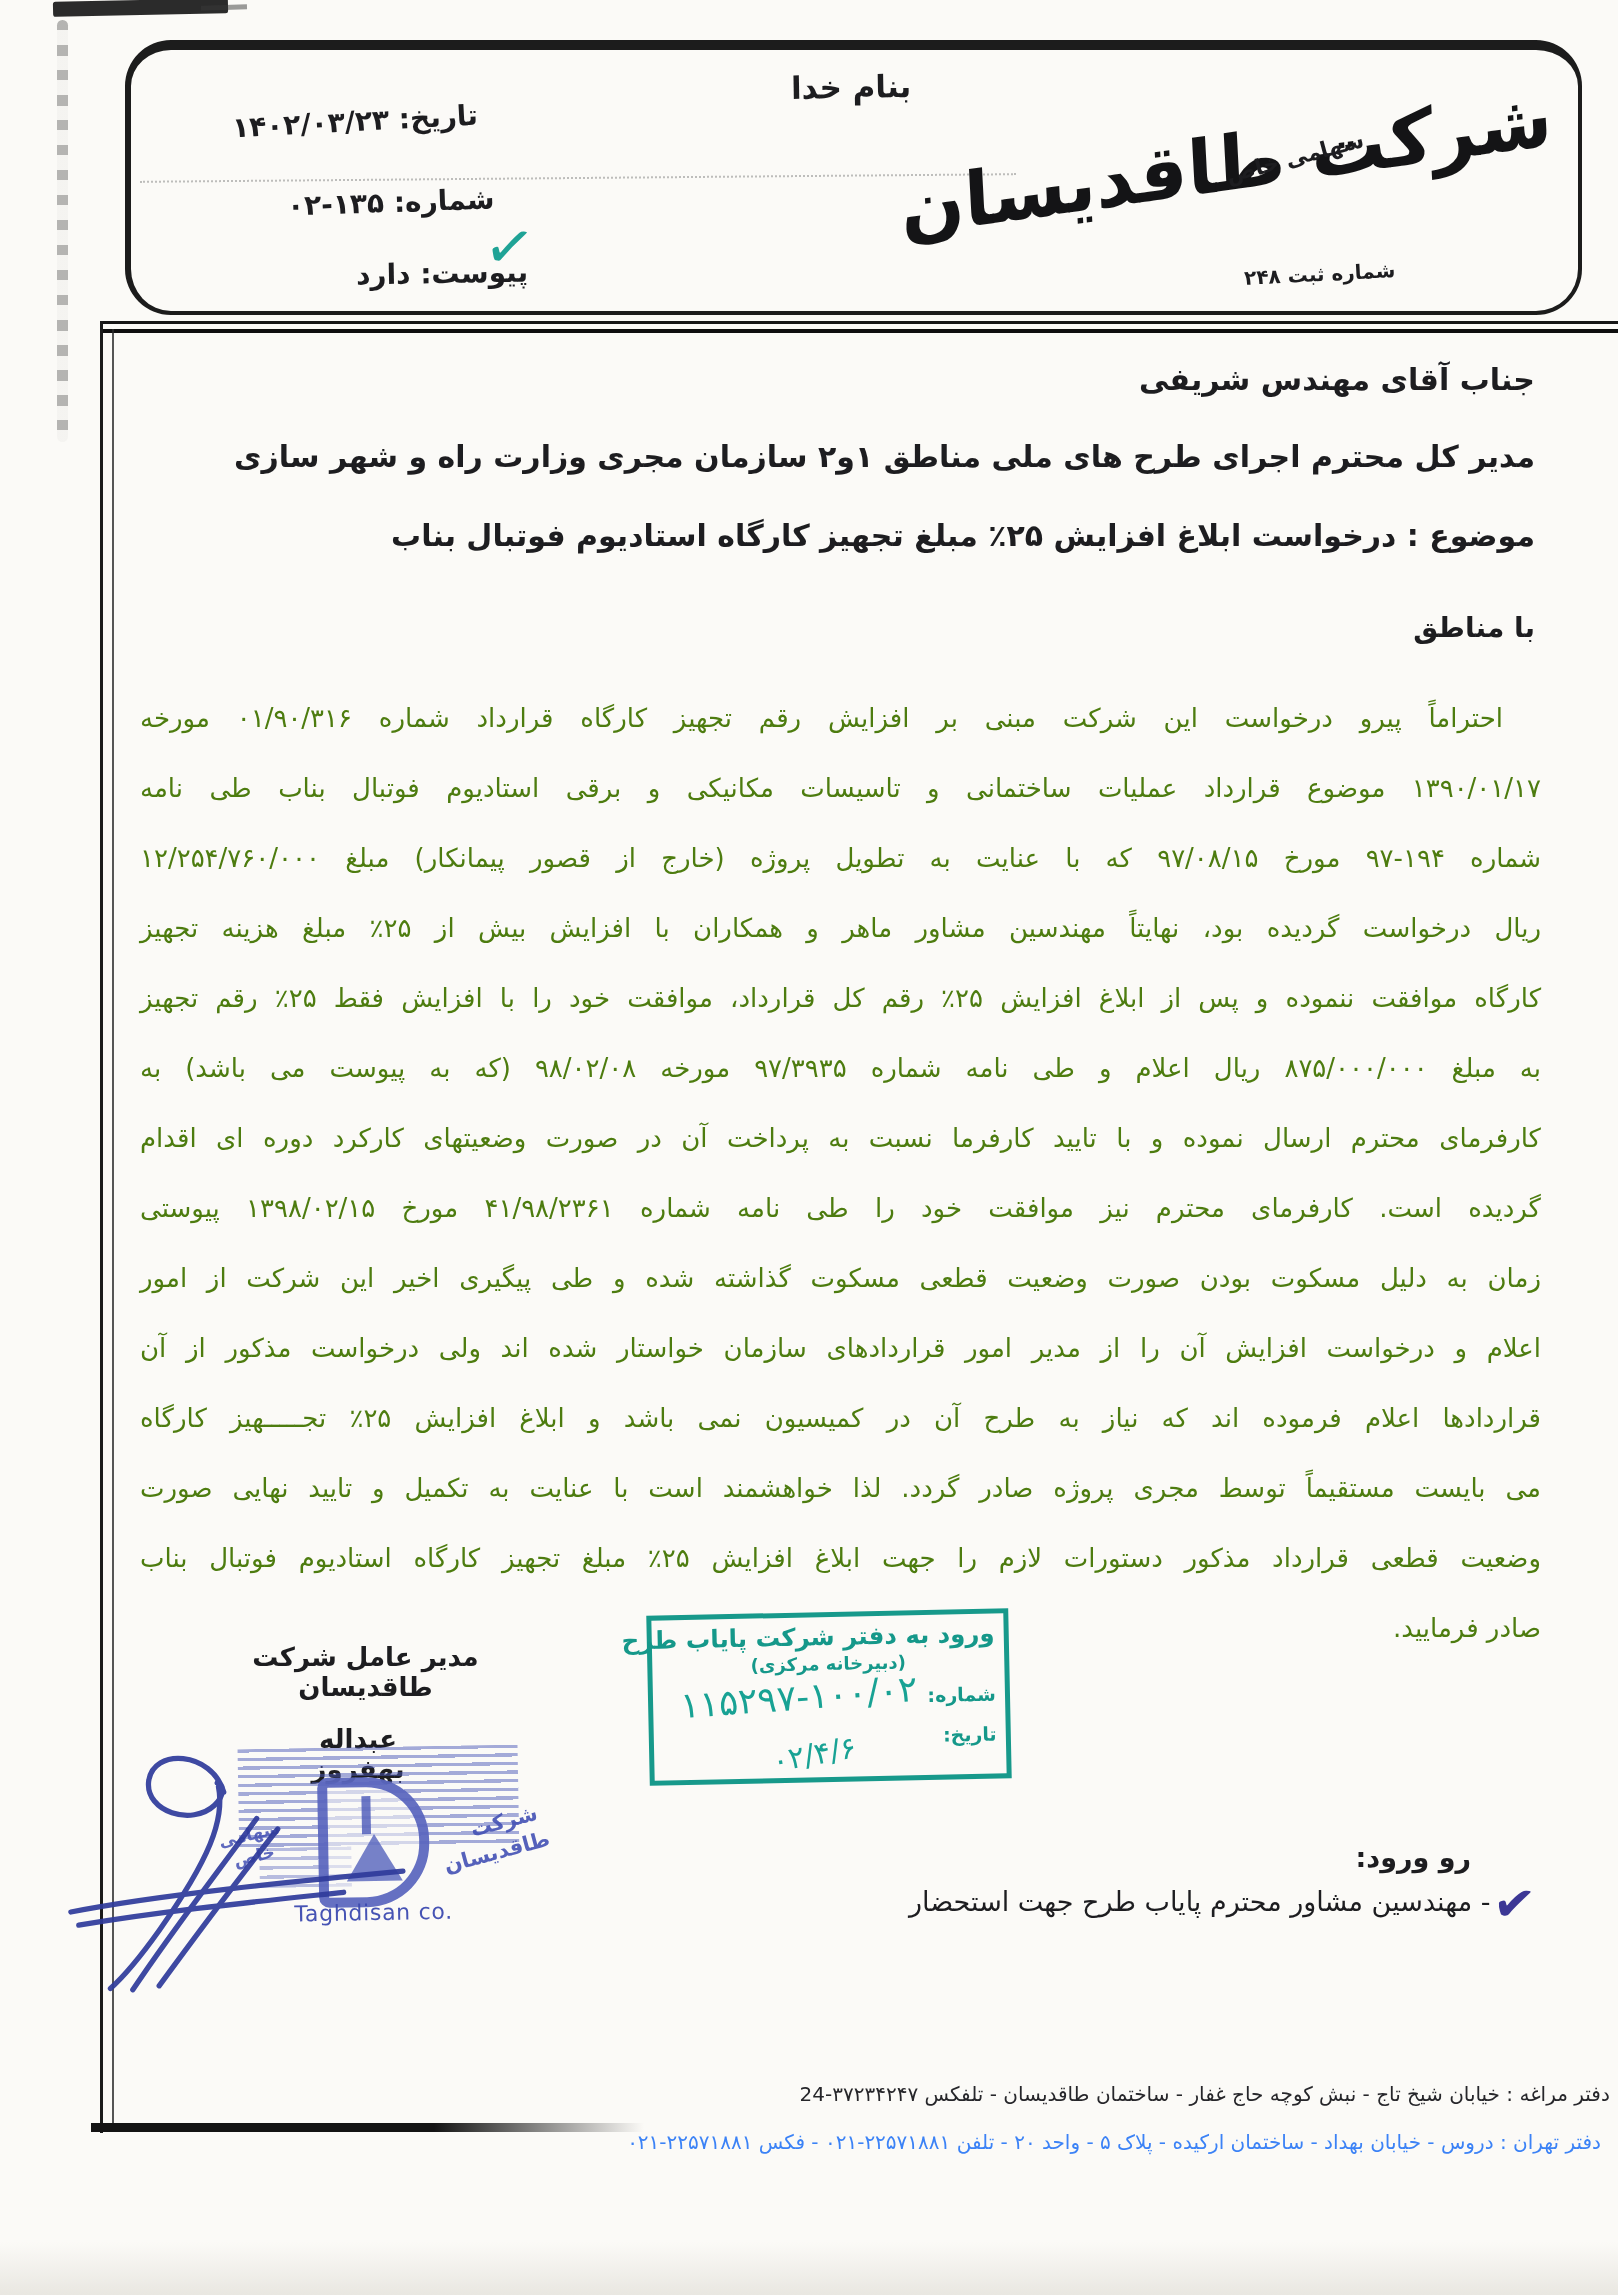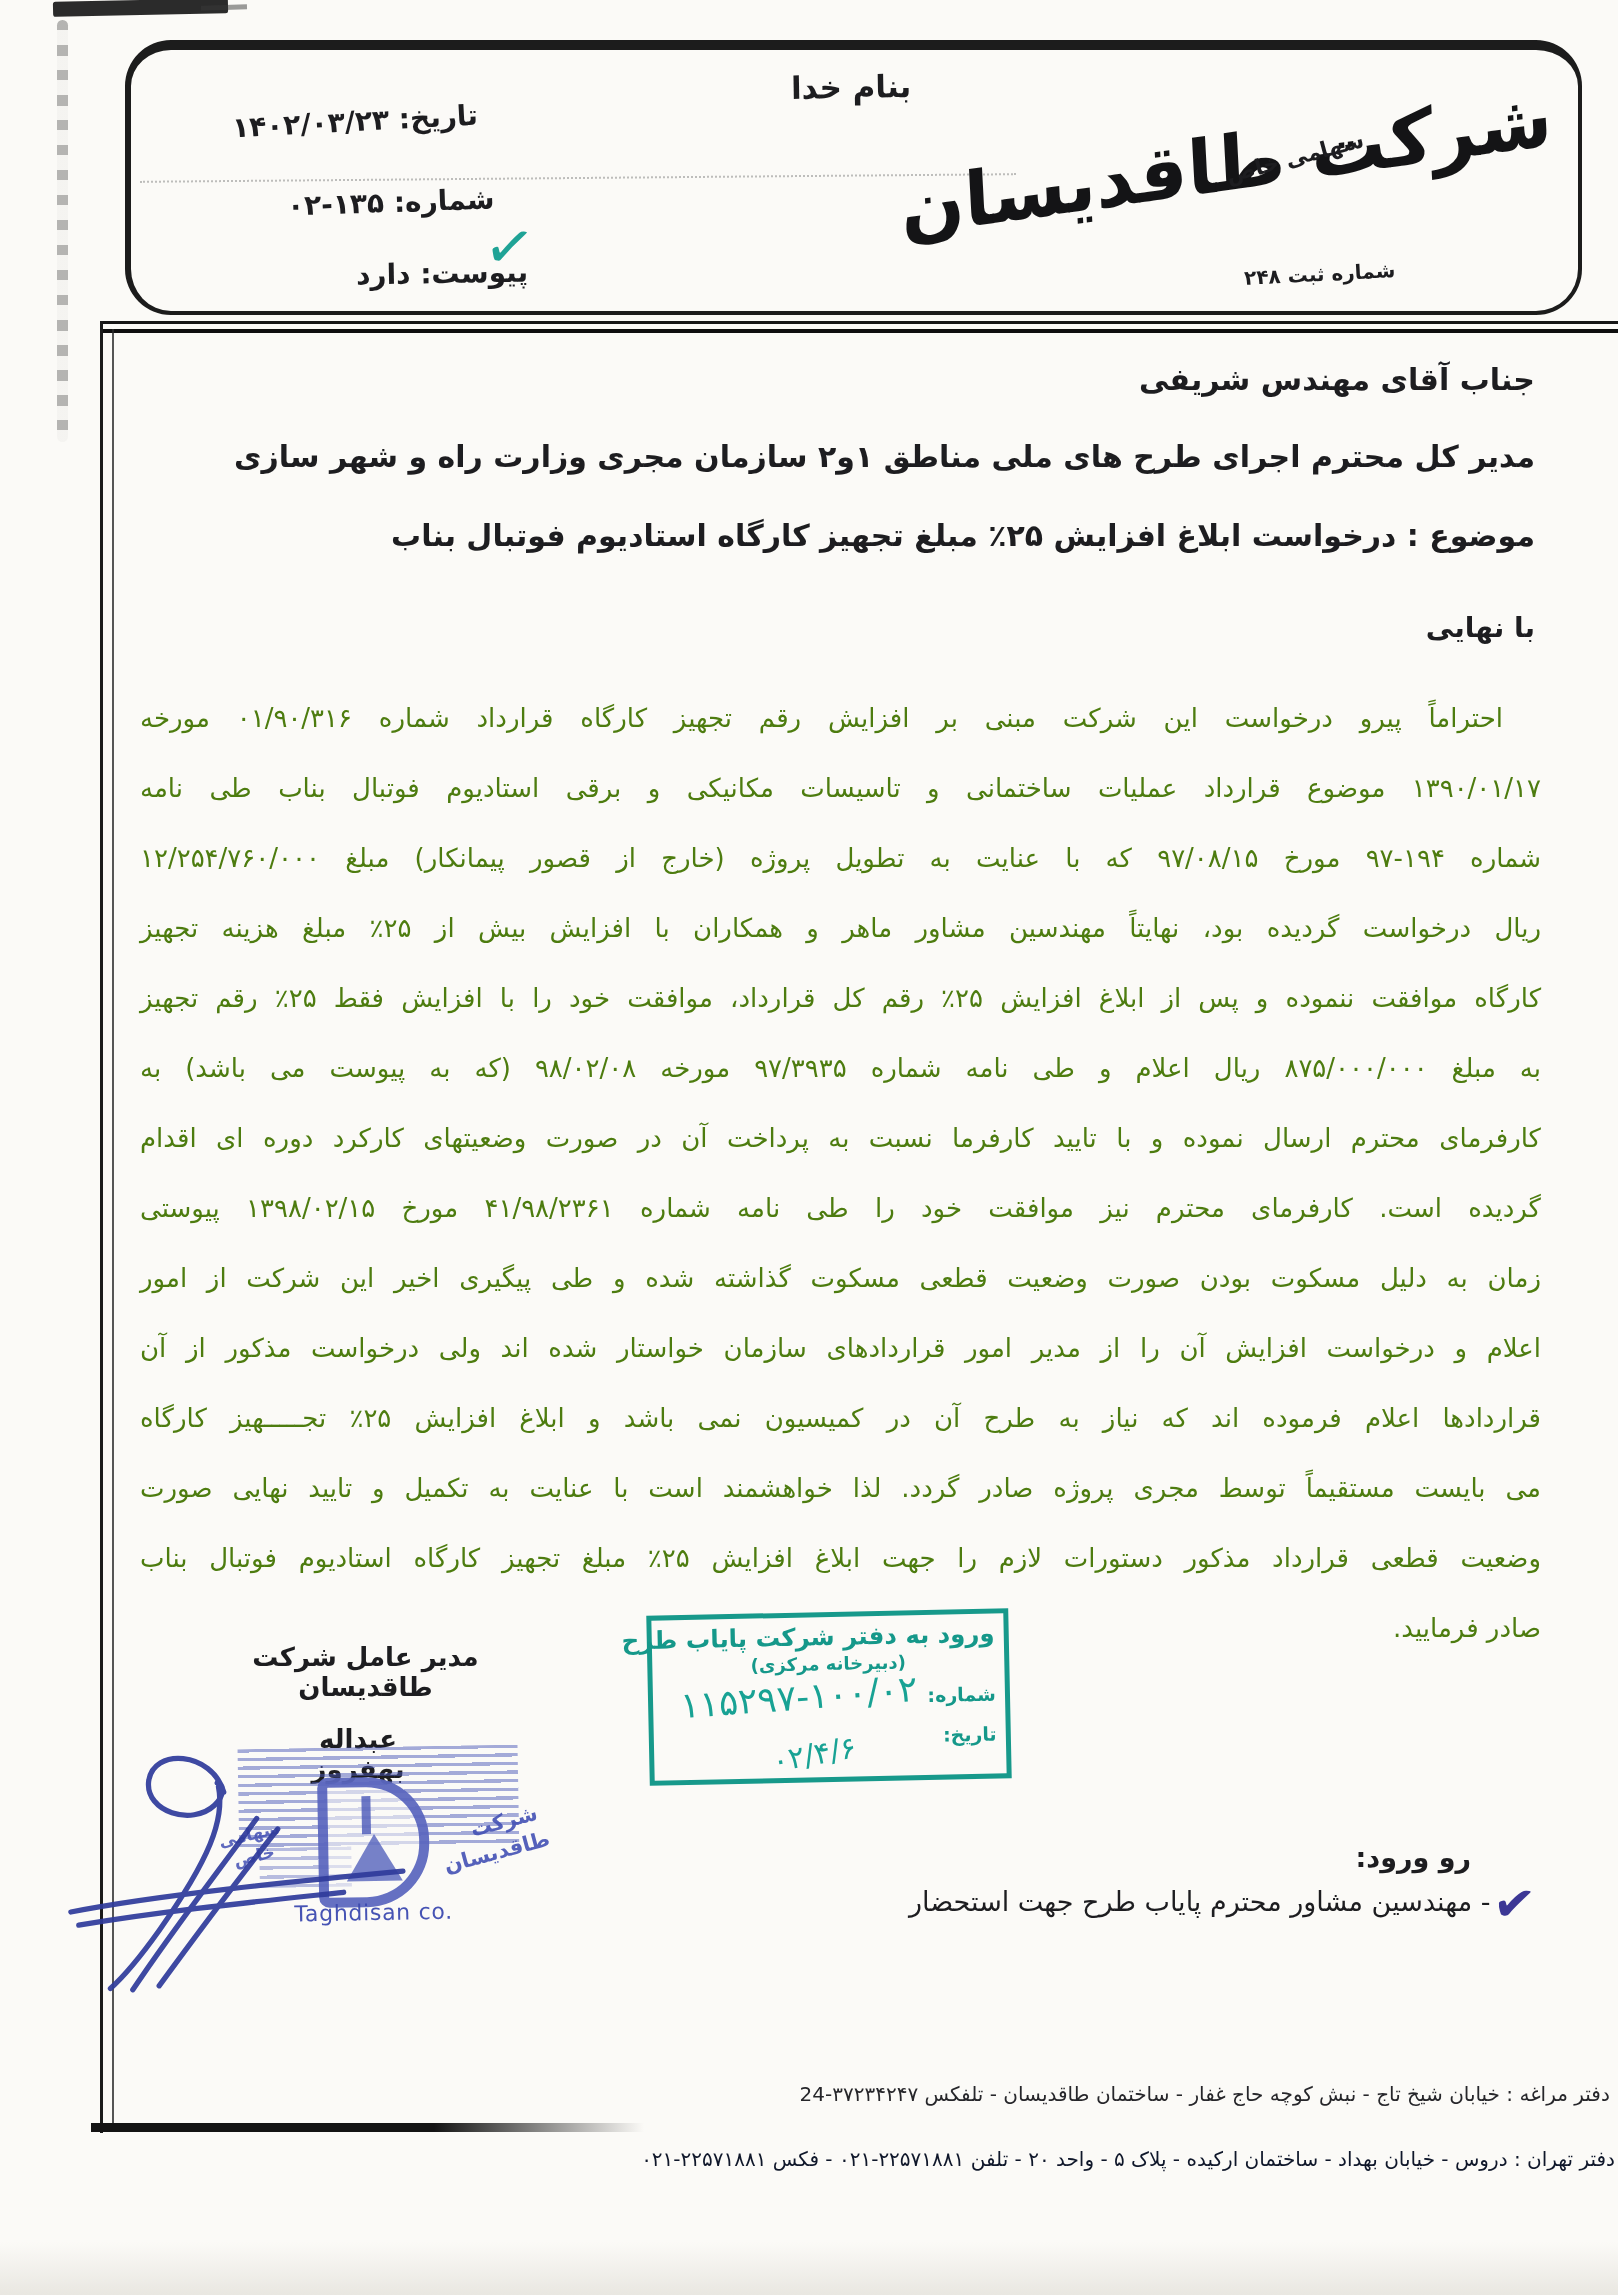--- a/index.html
+++ b/index.html
@@ -81,21 +81,21 @@
     color:rgba(67,80,180,.9);transform:rotate(-14deg);text-align:center;line-height:28px;}
   .cs-left{position:absolute;left:1.3px;top:78px;width:63px;font-size:17px;font-weight:bold;
     color:rgba(67,80,180,.85);transform:rotate(-12deg);text-align:center;line-height:22.4px;}
   .cs-latin{position:absolute;left:74px;top:157px;font-size:22px;letter-spacing:0.7px;color:rgba(60,74,176,.95);}
 
   
   .cc-head{right:148px;top:1842px;font-size:27px;font-weight:600;}
   .cc-item{right:84px;top:1886px;font-size:27px;font-weight:500;display:flex;align-items:flex-start;}
   .cc-check{font-size:50px;line-height:37px;font-weight:bold;color:#3c3795;transform:rotate(6deg);margin-left:2.6px;}
   .f1{right:9.2px;top:2082px;font-size:20px;font-weight:500;color:#26262a;white-space:nowrap;}
-  .f2{right:4px;top:2130px;font-size:20px;font-weight:500;color:#0f172a;white-space:nowrap;margin-top:17px;}
+  .f2{right:18px;top:2130px;font-size:20px;font-weight:500;color:#3b82f6;white-space:nowrap;}
 </style>
 </head>
 <body>
 
 <div class="page">
 
   <div class="abs art-top"></div>
   <div class="abs art-top2"></div>
   <div class="abs art-band"></div>
 
@@ -123,21 +123,21 @@
 
   <div class="abs topline1"></div>
   <div class="abs topline2"></div>
   <div class="abs vline1"></div>
   <div class="abs vline2"></div>
   <div class="abs bottomline"></div>
 
   <div class="abs r1 rtl">جناب آقای مهندس شریفی</div>
   <div class="abs r2 rtl">مدیر کل محترم اجرای طرح های ملی مناطق ۱و۲ سازمان مجری وزارت راه و شهر سازی</div>
   <div class="abs subj rtl">موضوع : درخواست ابلاغ افزایش ۲۵٪ مبلغ تجهیز کارگاه استادیوم فوتبال بناب</div>
-  <div class="abs salut rtl">با نهایی</div>
+  <div class="abs salut rtl">با مناطق</div>
 
   <div class="abs bodypara rtl">
     <div class="bline first">احتراماً پیرو درخواست این شرکت مبنی بر افزایش رقم تجهیز کارگاه قرارداد شماره ۰۱/۹۰/۳۱۶ مورخه</div>
     <div class="bline">۱۳۹۰/۰۱/۱۷ موضوع قرارداد عملیات ساختمانی و تاسیسات مکانیکی و برقی استادیوم فوتبال بناب طی نامه</div>
     <div class="bline">شماره ۱۹۴-۹۷ مورخ ۹۷/۰۸/۱۵ که با عنایت به تطویل پروژه (خارج از قصور پیمانکار) مبلغ ۱۲/۲۵۴/۷۶۰/۰۰۰</div>
     <div class="bline">ریال درخواست گردیده بود، نهایتاً مهندسین مشاور ماهر و همکاران با افزایش بیش از ۲۵٪ مبلغ هزینه تجهیز</div>
     <div class="bline">کارگاه موافقت ننموده و پس از ابلاغ افزایش ۲۵٪ رقم کل قرارداد، موافقت خود را با افزایش فقط ۲۵٪ رقم تجهیز</div>
     <div class="bline">به مبلغ ۸۷۵/۰۰۰/۰۰۰ ریال اعلام و طی نامه شماره ۹۷/۳۹۳۵ مورخه ۹۸/۰۲/۰۸ (که به پیوست می باشد) به</div>
     <div class="bline">کارفرمای محترم ارسال نموده و با تایید کارفرما نسبت به پرداخت آن در صورت وضعیتهای کارکرد دوره ای اقدام</div>
     <div class="bline">گردیده است. کارفرمای محترم نیز موافقت خود را طی نامه شماره ۴۱/۹۸/۲۳۶۱ مورخ ۱۳۹۸/۰۲/۱۵ پیوستی</div>

